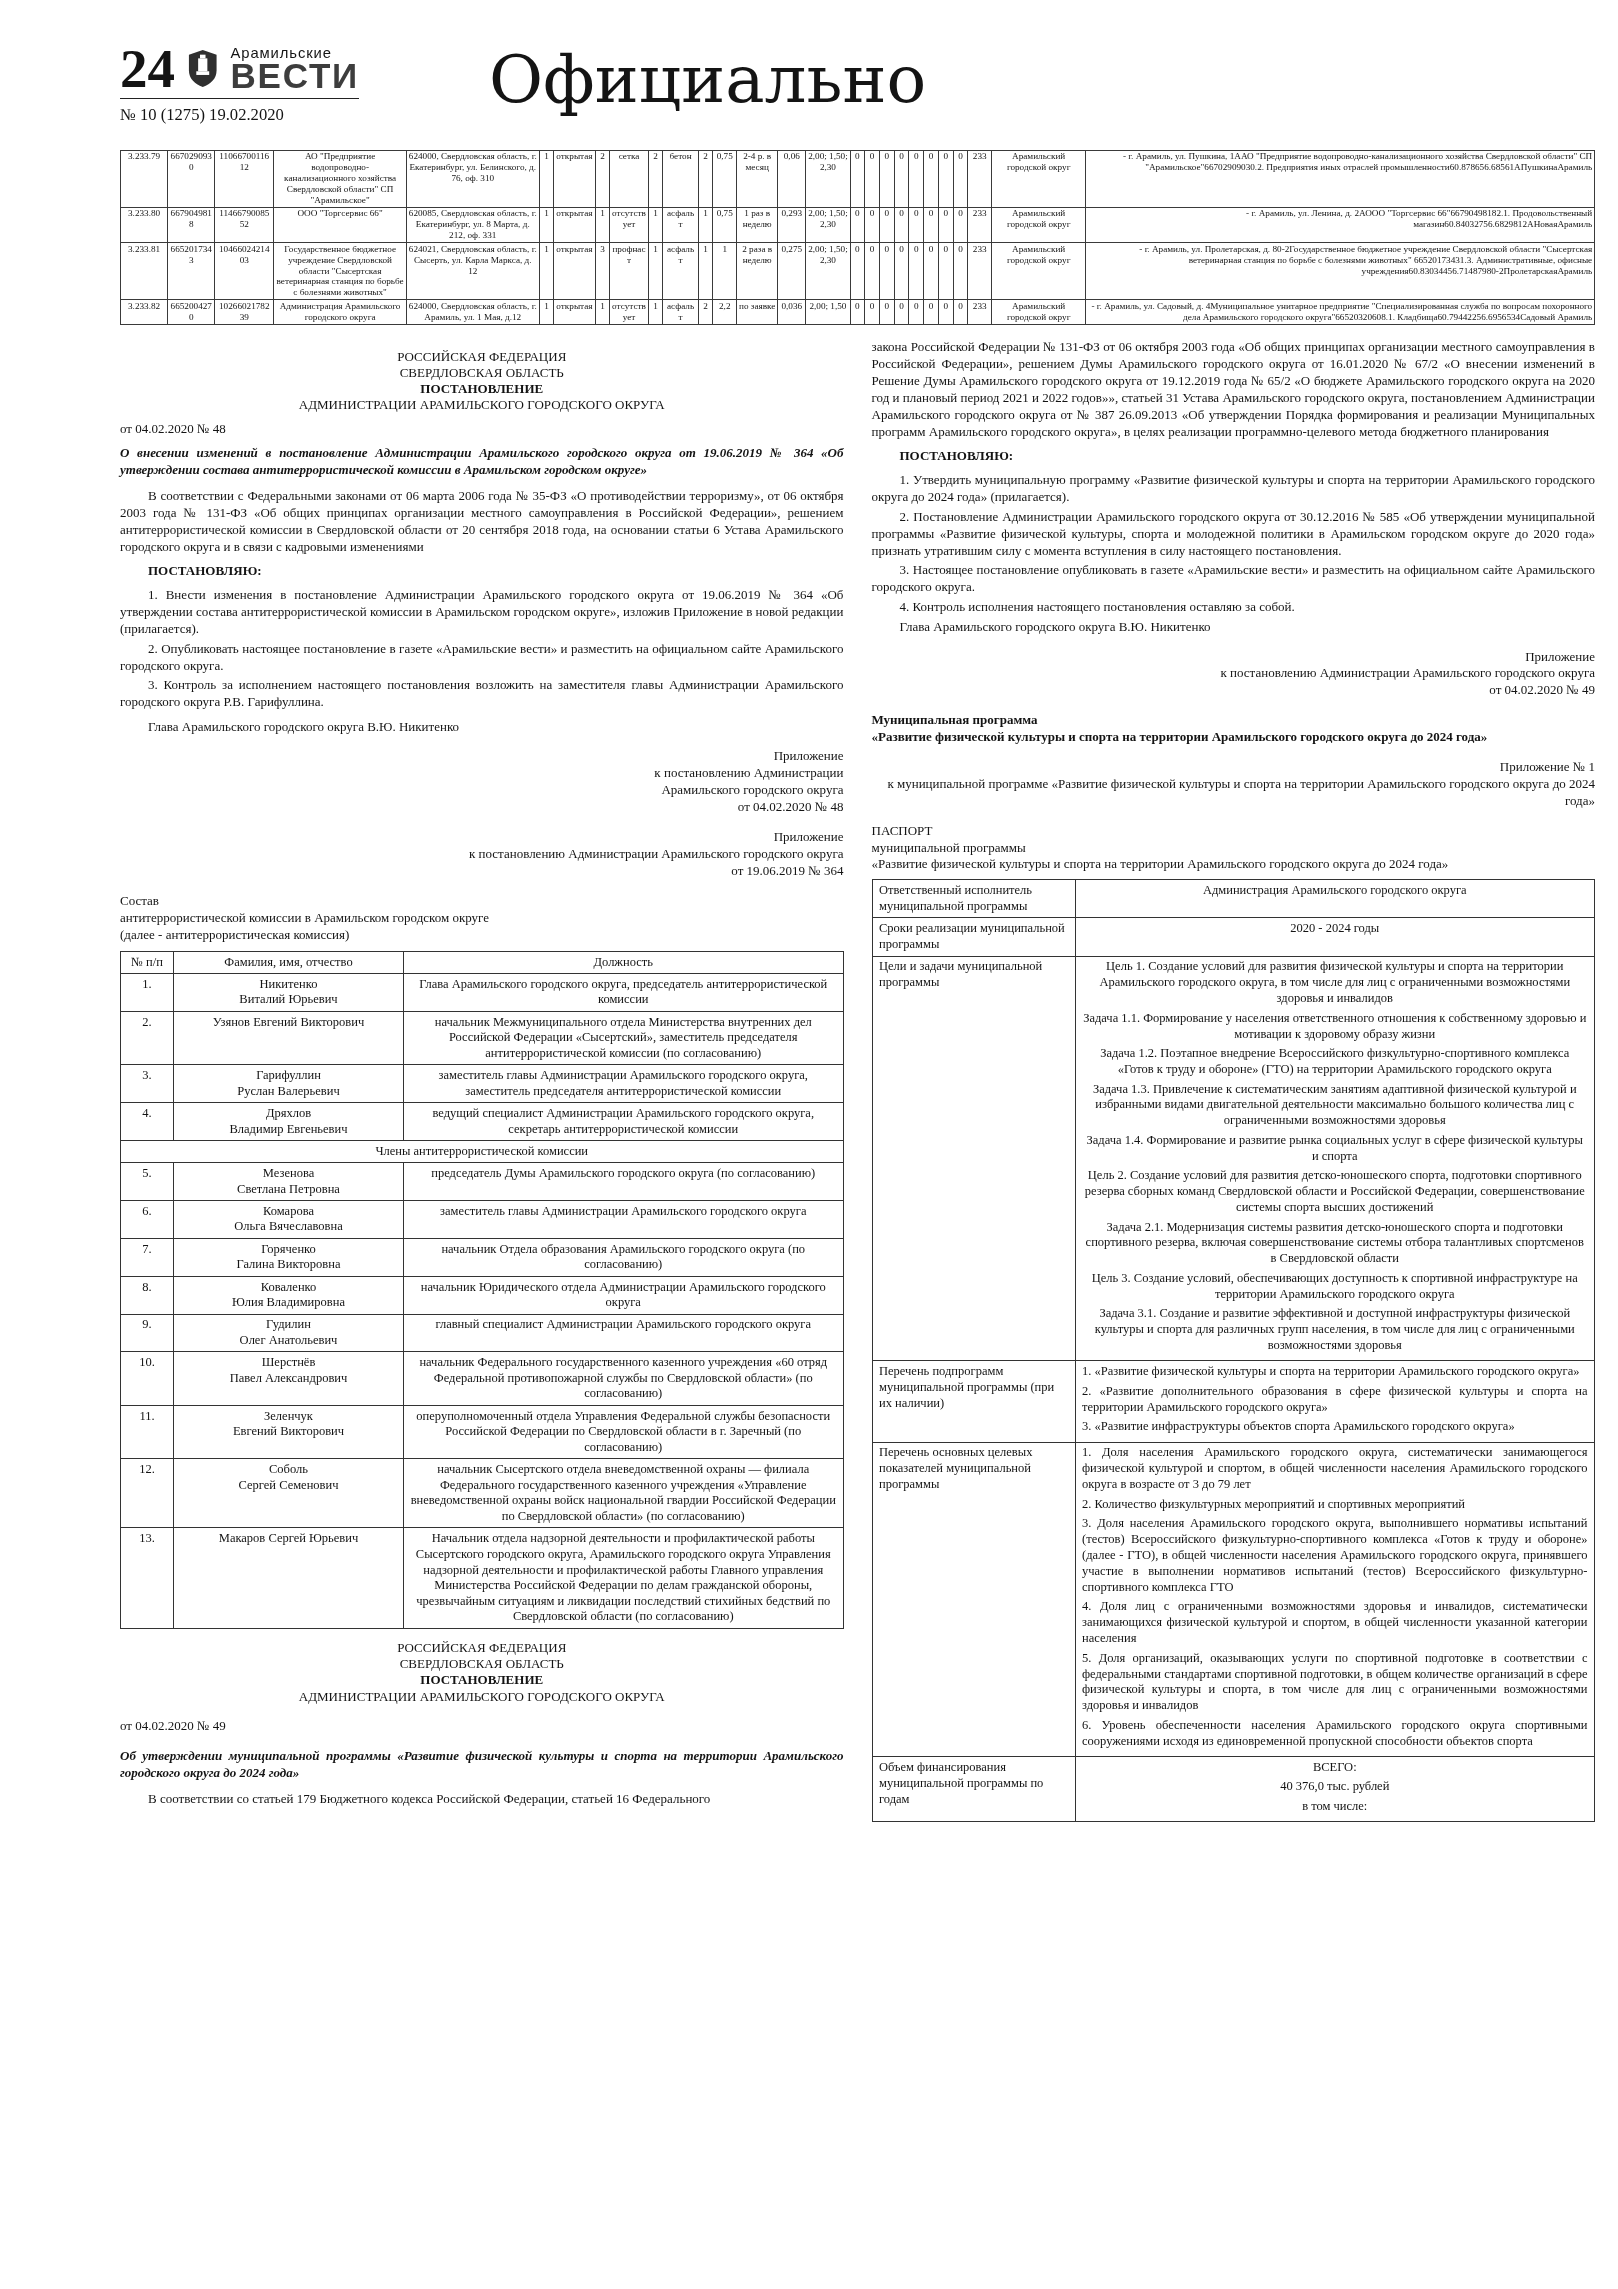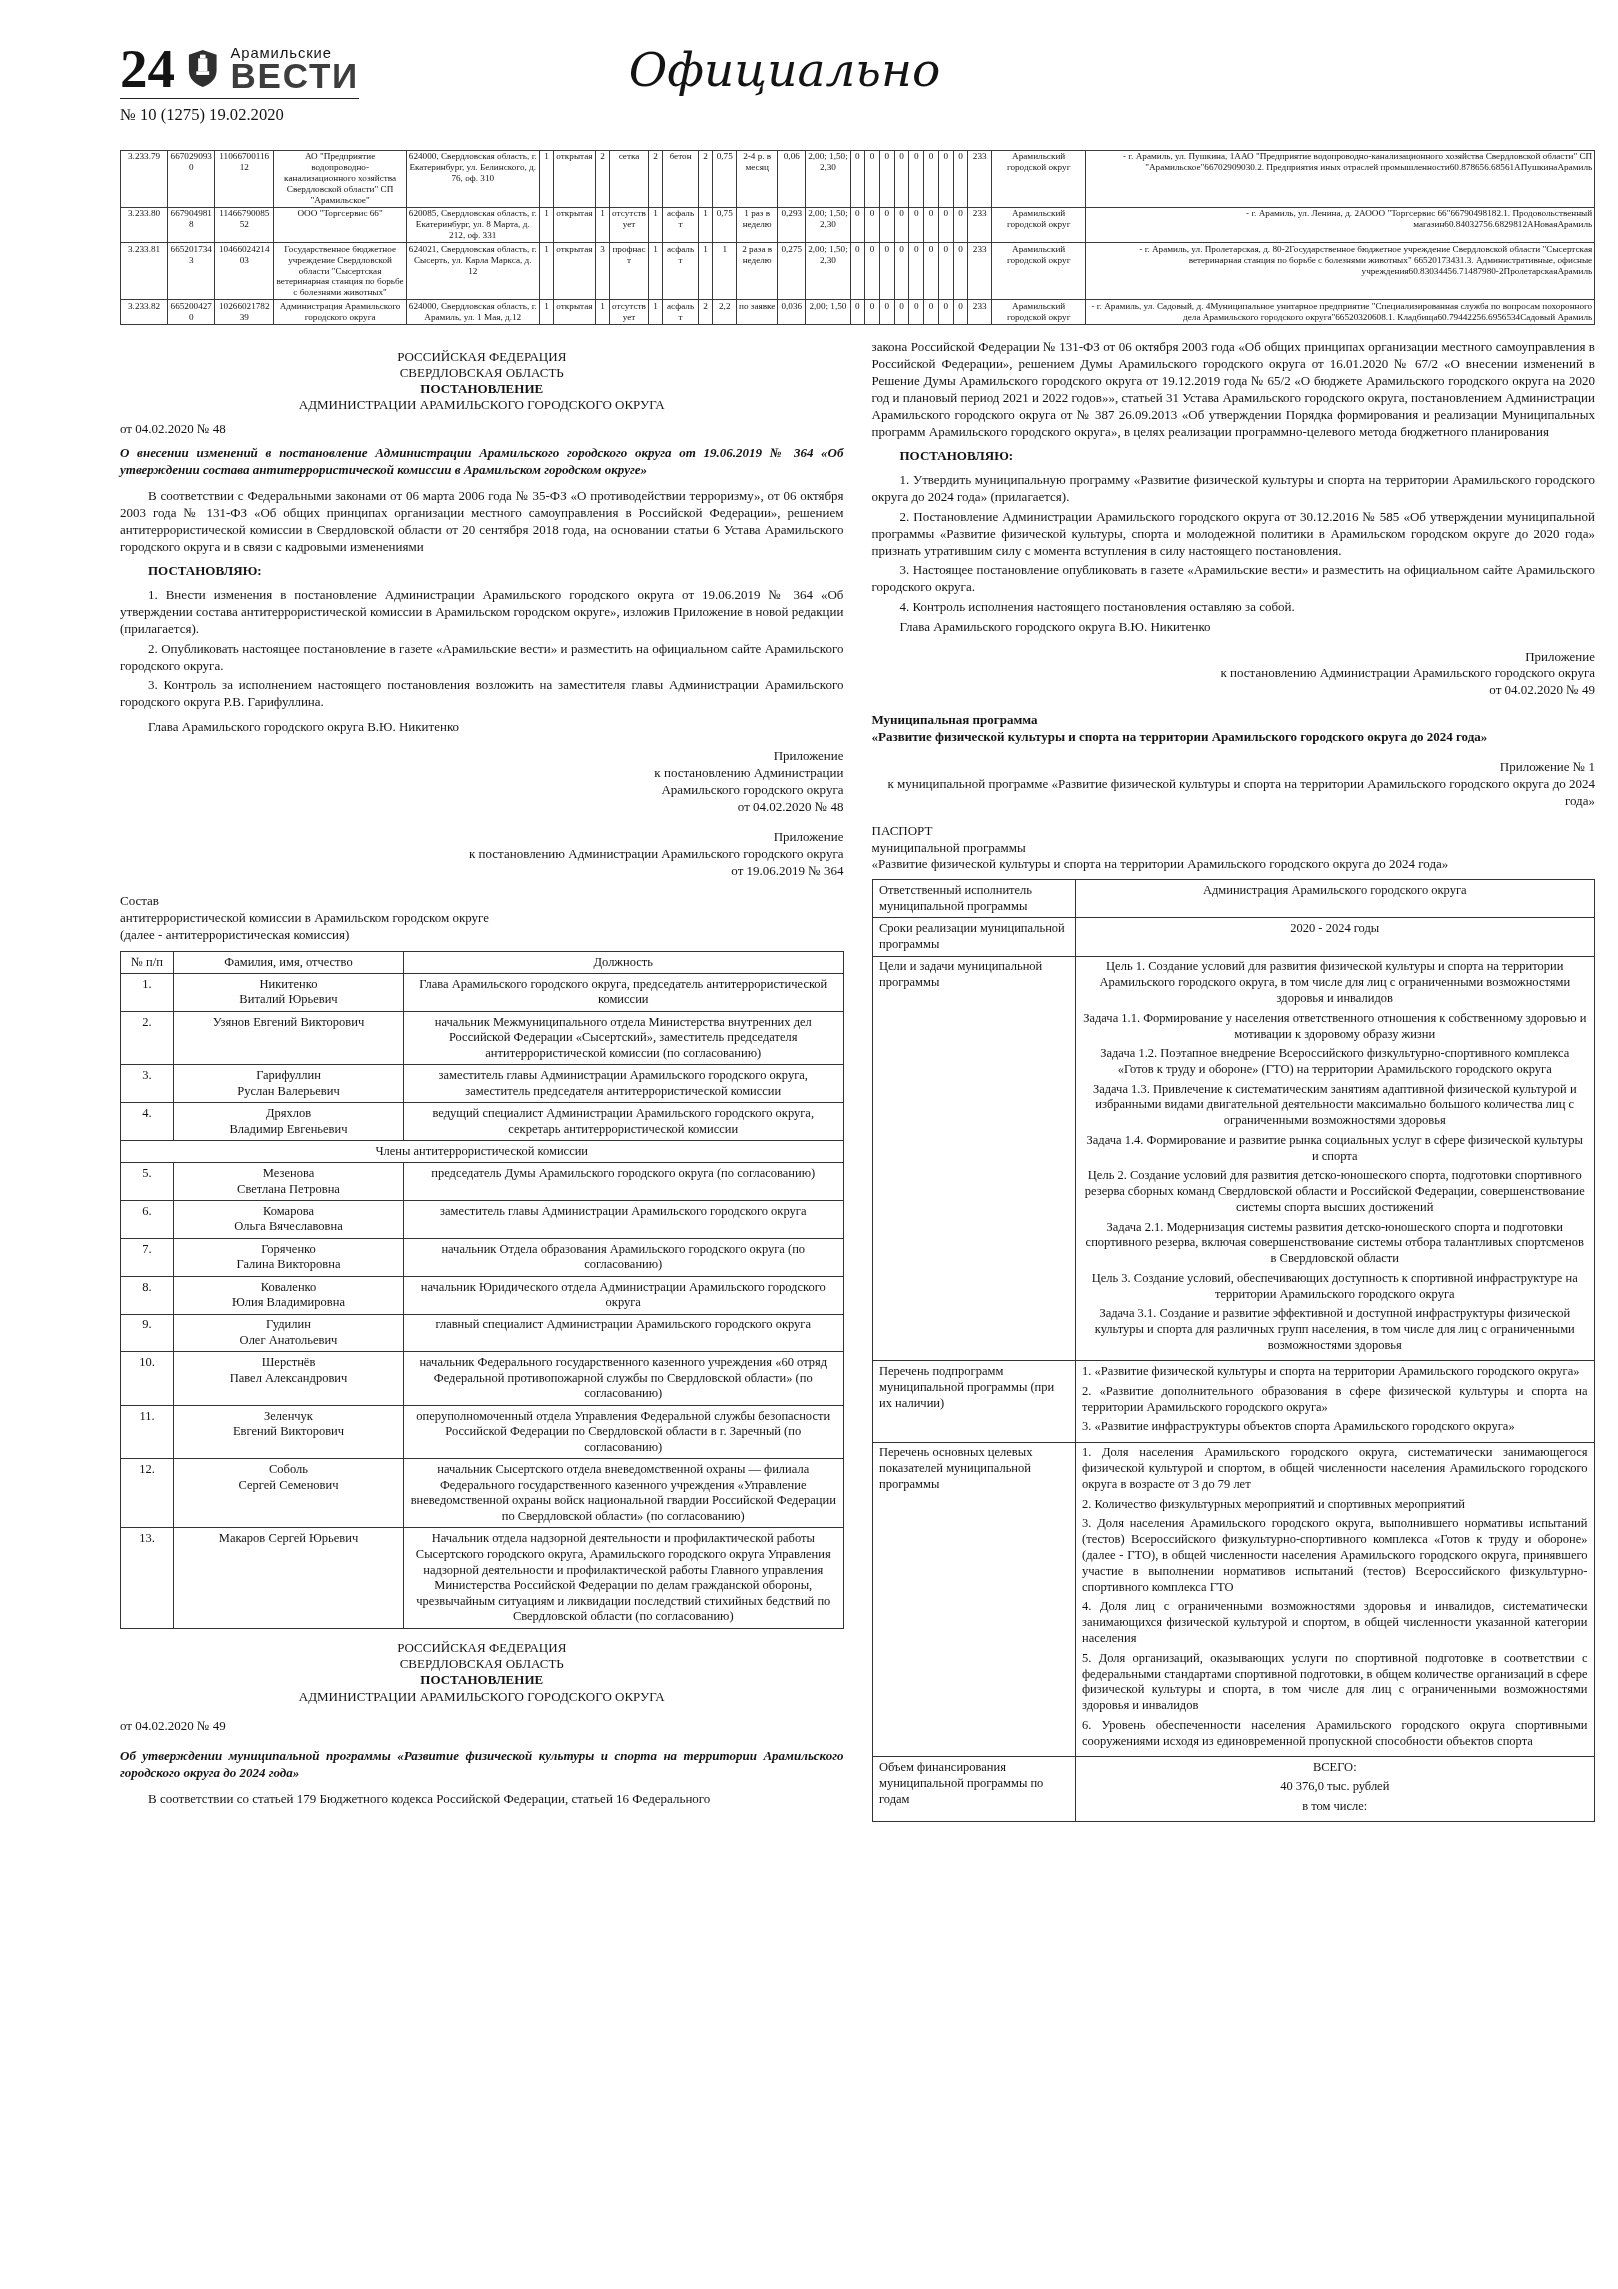--- a/index.html
+++ b/index.html
@@ -11,22 +11,22 @@
   .header-row{position:relative;height:100px;margin-bottom:5.5px;}
   .mast-left{display:inline-block;}
   .mast-top{display:flex;align-items:center;gap:13px;border-bottom:1.8px solid #222;padding-bottom:4.6px;}
   .pagenum{font-size:55px;font-weight:700;line-height:.9;}
   .emblem{width:29.5px;height:39px;display:block;}
   .logo-text{line-height:1;}
   .logo-small{font-size:14.8px;letter-spacing:0.9px;font-family:"Liberation Sans",sans-serif;}
   .logo-big{font-size:35px;font-weight:800;color:#3d3d3d;letter-spacing:1.8px;line-height:.9;
             font-family:"Liberation Sans",sans-serif;}
   .issue{font-size:16.6px;margin-top:5.5px;}
-  .section-title{position:absolute;top:0;left:369px;width:591px;text-align:center;
-                 font-family:"DejaVu Serif",serif;font-style:italic;font-size:47px;line-height:1.1;}
+  .section-title{position:absolute;top:0;left:369px;width:591px;
+                 font-family:"DejaVu Serif",serif;font-size:66px;line-height:1.1;}
 
   
   table.registry{width:100%;border-collapse:collapse;table-layout:fixed;font-size:9.2px;line-height:1.18;margin-top:3.7px;}
   table.registry td{border:0.9px solid #3a3a3a;padding:0.9px 1.8px;vertical-align:top;text-align:center;word-wrap:break-word;}
   table.registry td:last-child{text-align:right;}
 
   
   .columns{display:flex;gap:28px;margin-top:14.8px;}
   .col{flex:1 1 0;font-size:13px;line-height:1.3;text-align:justify;}
   p{margin:0 0 2.8px;}

